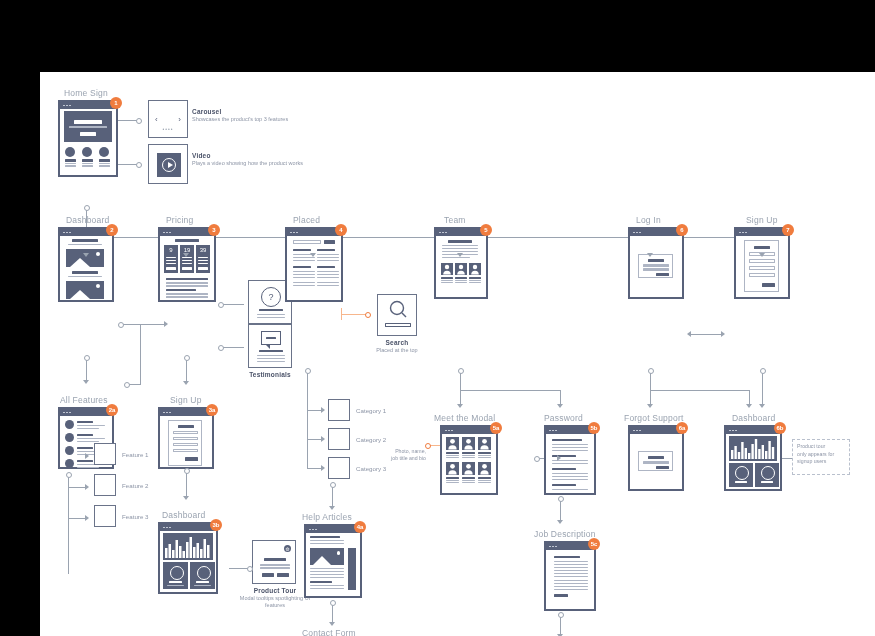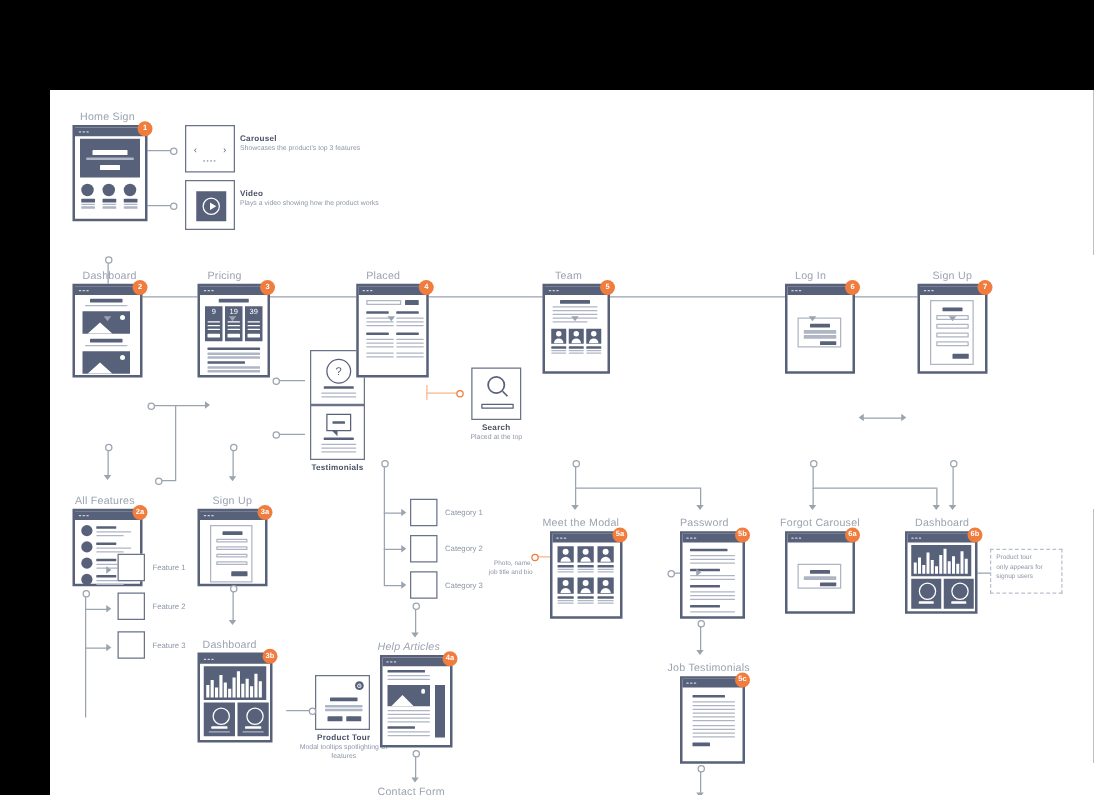--- a/index.html
+++ b/index.html
@@ -471,21 +471,21 @@
     <div class="nd">Placed at the top</div>
   </div>
 
   <div class="plain" style="left:288px;top:327px;width:22px;height:22px;"></div>
   <div class="lbl" style="left:316px;top:335px;">Category 1</div>
   <div class="plain" style="left:288px;top:356px;width:22px;height:22px;"></div>
   <div class="lbl" style="left:316px;top:364px;">Category 2</div>
   <div class="plain" style="left:288px;top:385px;width:22px;height:22px;"></div>
   <div class="lbl" style="left:316px;top:393px;">Category 3</div>
 
-  <div class="ttl" style="left:262px;top:440px;font-style:italic;">Help Articles</div>
+  <div class="ttl" style="left:262px;top:440px;">Help Articles</div>
   <div class="wf" style="left:264px;top:452px;width:58px;height:74px;">
     <div class="bar">
           <div class="dot"></div>
           <div class="dot"></div>
           <div class="dot"></div>
         </div>
     <div class="body">
       <div class="bar-r" style="left:4px;top:3px;width:30px;height:2.2px;background:#58617a;"></div>
       <div class="bar-r" style="left:4px;top:7px;width:34px;height:1.3px;background:#aeb5c4;"></div>
       <div class="bar-r" style="left:4px;top:10px;width:34px;height:1.3px;background:#aeb5c4;"></div>
@@ -658,21 +658,21 @@
       <div class="bar-r" style="left:6px;top:34px;width:24px;height:2.2px;background:#58617a;"></div>
       <div class="bar-r" style="left:6px;top:39px;width:36px;height:1.3px;background:#aeb5c4;"></div>
       <div class="bar-r" style="left:6px;top:42px;width:36px;height:1.3px;background:#aeb5c4;"></div>
       <div class="bar-r" style="left:6px;top:45px;width:36px;height:1.3px;background:#aeb5c4;"></div>
       <div class="bar-r" style="left:6px;top:50px;width:24px;height:2.2px;background:#58617a;"></div>
       <div class="bar-r" style="left:6px;top:55px;width:36px;height:1.3px;background:#aeb5c4;"></div>
     </div>
   </div>
   <div class="badge" style="left:548px;top:350px;">5b</div>
 
-  <div class="ttl" style="left:494px;top:457px;">Job Testimonials</div>
+  <div class="ttl" style="left:494px;top:457px;">Job Description</div>
   <div class="wf" style="left:504px;top:469px;width:52px;height:70px;">
     <div class="bar">
           <div class="dot"></div>
           <div class="dot"></div>
           <div class="dot"></div>
         </div>
     <div class="body">
       <div class="bar-r" style="left:8px;top:6px;width:26px;height:2.2px;background:#58617a;"></div>
       <div class="bar-r" style="left:8px;top:11px;width:34px;height:1.3px;background:#aeb5c4;"></div>
       <div class="bar-r" style="left:8px;top:14px;width:34px;height:1.3px;background:#aeb5c4;"></div>
@@ -720,21 +720,21 @@
         <div class="bar-r" style="left:4px;top:11px;width:26px;height:3.5px;background:#fff;border:1px solid #aeb5c4;box-sizing:border-box;"></div>
         <div class="bar-r" style="left:4px;top:18px;width:26px;height:3.5px;background:#fff;border:1px solid #aeb5c4;box-sizing:border-box;"></div>
         <div class="bar-r" style="left:4px;top:25px;width:26px;height:3.5px;background:#fff;border:1px solid #aeb5c4;box-sizing:border-box;"></div>
         <div class="bar-r" style="left:4px;top:32px;width:26px;height:3.5px;background:#fff;border:1px solid #aeb5c4;box-sizing:border-box;"></div>
         <div class="bar-r" style="left:17px;top:42px;width:13px;height:3.5px;background:#58617a;"></div>
       </div>
     </div>
   </div>
   <div class="badge" style="left:742px;top:152px;">7</div>
 
-  <div class="ttl" style="left:584px;top:341px;">Forgot Carousel</div>
+  <div class="ttl" style="left:584px;top:341px;">Forgot Support</div>
   <div class="wf" style="left:588px;top:353px;width:56px;height:66px;">
     <div class="bar">
           <div class="dot"></div>
           <div class="dot"></div>
           <div class="dot"></div>
         </div>
     <div class="body">
       <div style="position:absolute;left:8px;top:17px;width:35px;height:20px;border:1px solid #aeb5c4;box-sizing:border-box;">
         <div class="bar-r" style="left:9px;top:4px;width:16px;height:2.5px;background:#58617a;"></div>
         <div class="bar-r" style="left:4px;top:9px;width:26px;height:2.5px;background:#aeb5c4;"></div>

